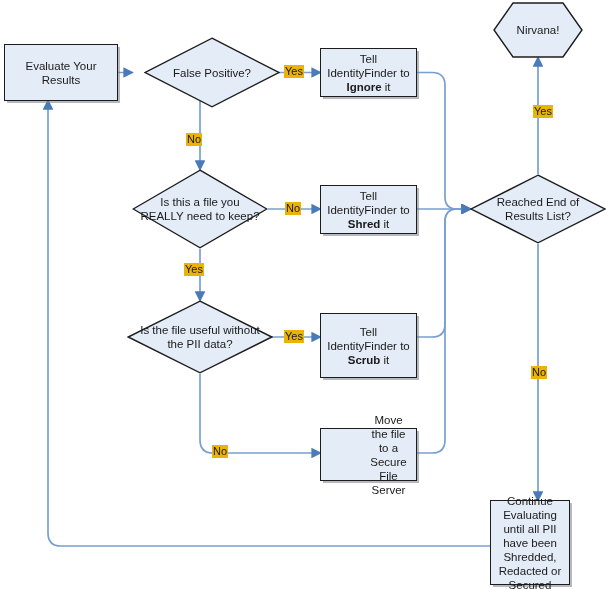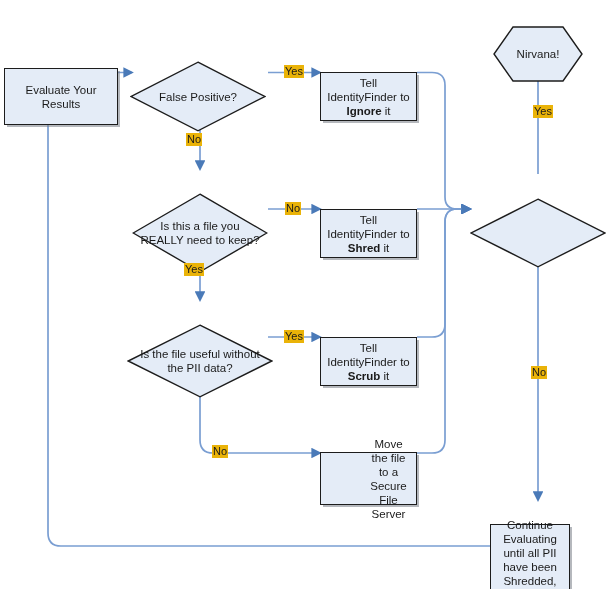--- a/index.html
+++ b/index.html
@@ -29,21 +29,20 @@
   .node {
     position: absolute;
     box-sizing: border-box;
     display: flex;
     align-items: center;
     justify-content: center;
     text-align: center;
     color: #1a1a1a;
     font-size: 11.5px;
     line-height: 14px;
-    margin-top: 24px;
   }
   .node-box {
     background: #e4ecf7;
     border: 1.4px solid #1c1c1c;
     box-shadow: 2.5px 2.5px 0 -0.5px rgba(120,125,135,0.55);
   }
   .node-box .lbl {
     padding: 0 5px;
   }
   .node-diamond, .node-hex {
@@ -112,21 +111,21 @@
       <path d="M 538 244 L 538 500"></path>
 
       <path d="M 490 546 L 61 546 Q 48 546 48 533 L 48 101"></path>
     </g>
   </svg>
 
   <div class="node node-box" style="left:4px; top:44px; width:114px; height:57px;">
     <span class="lbl">Evaluate Your Results</span>
   </div>
 
-  <div class="node node-diamond" style="left:130px; top:37px; width:136px; height:71px;">
+  <div class="node node-diamond" style="left:144px; top:37px; width:136px; height:71px;">
     <svg class="shape-svg" viewBox="0 0 136 71" preserveAspectRatio="none">
       <polygon points="68,1.2 134.8,35.5 68,69.8 1.2,35.5" fill="#e4ecf7" stroke="#1c1c1c" stroke-width="1.4"></polygon>
     </svg>
     <span class="lbl">False Positive?</span>
   </div>
 
   <div class="node node-box" style="left:320px; top:48px; width:97px; height:49px;">
     <span class="lbl"><span>Tell IdentityFinder to </span><b>Ignore</b><span> it</span></span>
   </div>
 
@@ -145,30 +144,31 @@
   </div>
 
   <div class="node node-box" style="left:320px; top:185px; width:97px; height:49px;">
     <span class="lbl"><span>Tell IdentityFinder to </span><b>Shred</b><span> it</span></span>
   </div>
 
   <div class="node node-diamond" style="left:470px; top:174px; width:136px; height:70px;">
     <svg class="shape-svg" viewBox="0 0 136 70" preserveAspectRatio="none">
       <polygon points="68,1.2 134.8,35 68,68.8 1.2,35" fill="#e4ecf7" stroke="#1c1c1c" stroke-width="1.4"></polygon>
     </svg>
+    <span class="lbl">Reached End of Results List?</span>
   </div>
 
   <div class="node node-diamond" style="left:127px; top:300px; width:146px; height:74px;">
     <svg class="shape-svg" viewBox="0 0 146 74" preserveAspectRatio="none">
       <polygon points="73,1.2 144.8,37 73,72.8 1.2,37" fill="#e4ecf7" stroke="#1c1c1c" stroke-width="1.4"></polygon>
     </svg>
     <span class="lbl">Is the file useful without the PII data?</span>
   </div>
 
-  <div class="node node-box" style="left:320px; top:313px; width:97px; height:49px;">
+  <div class="node node-box" style="left:320px; top:313px; width:97px; height:65px;">
     <span class="lbl"><span>Tell IdentityFinder to </span><b>Scrub</b><span> it</span></span>
   </div>
 
   <div class="node node-box" style="left:320px; top:428px; width:97px; height:53px;padding-left:40px;">
     <span class="lbl">Move the file to a Secure File Server</span>
   </div>
 
   <div class="node node-box" style="left:490px; top:500px; width:80px; height:85px;">
     <span class="lbl">Continue Evaluating until all PII have been Shredded, Redacted or Secured</span>
   </div>

